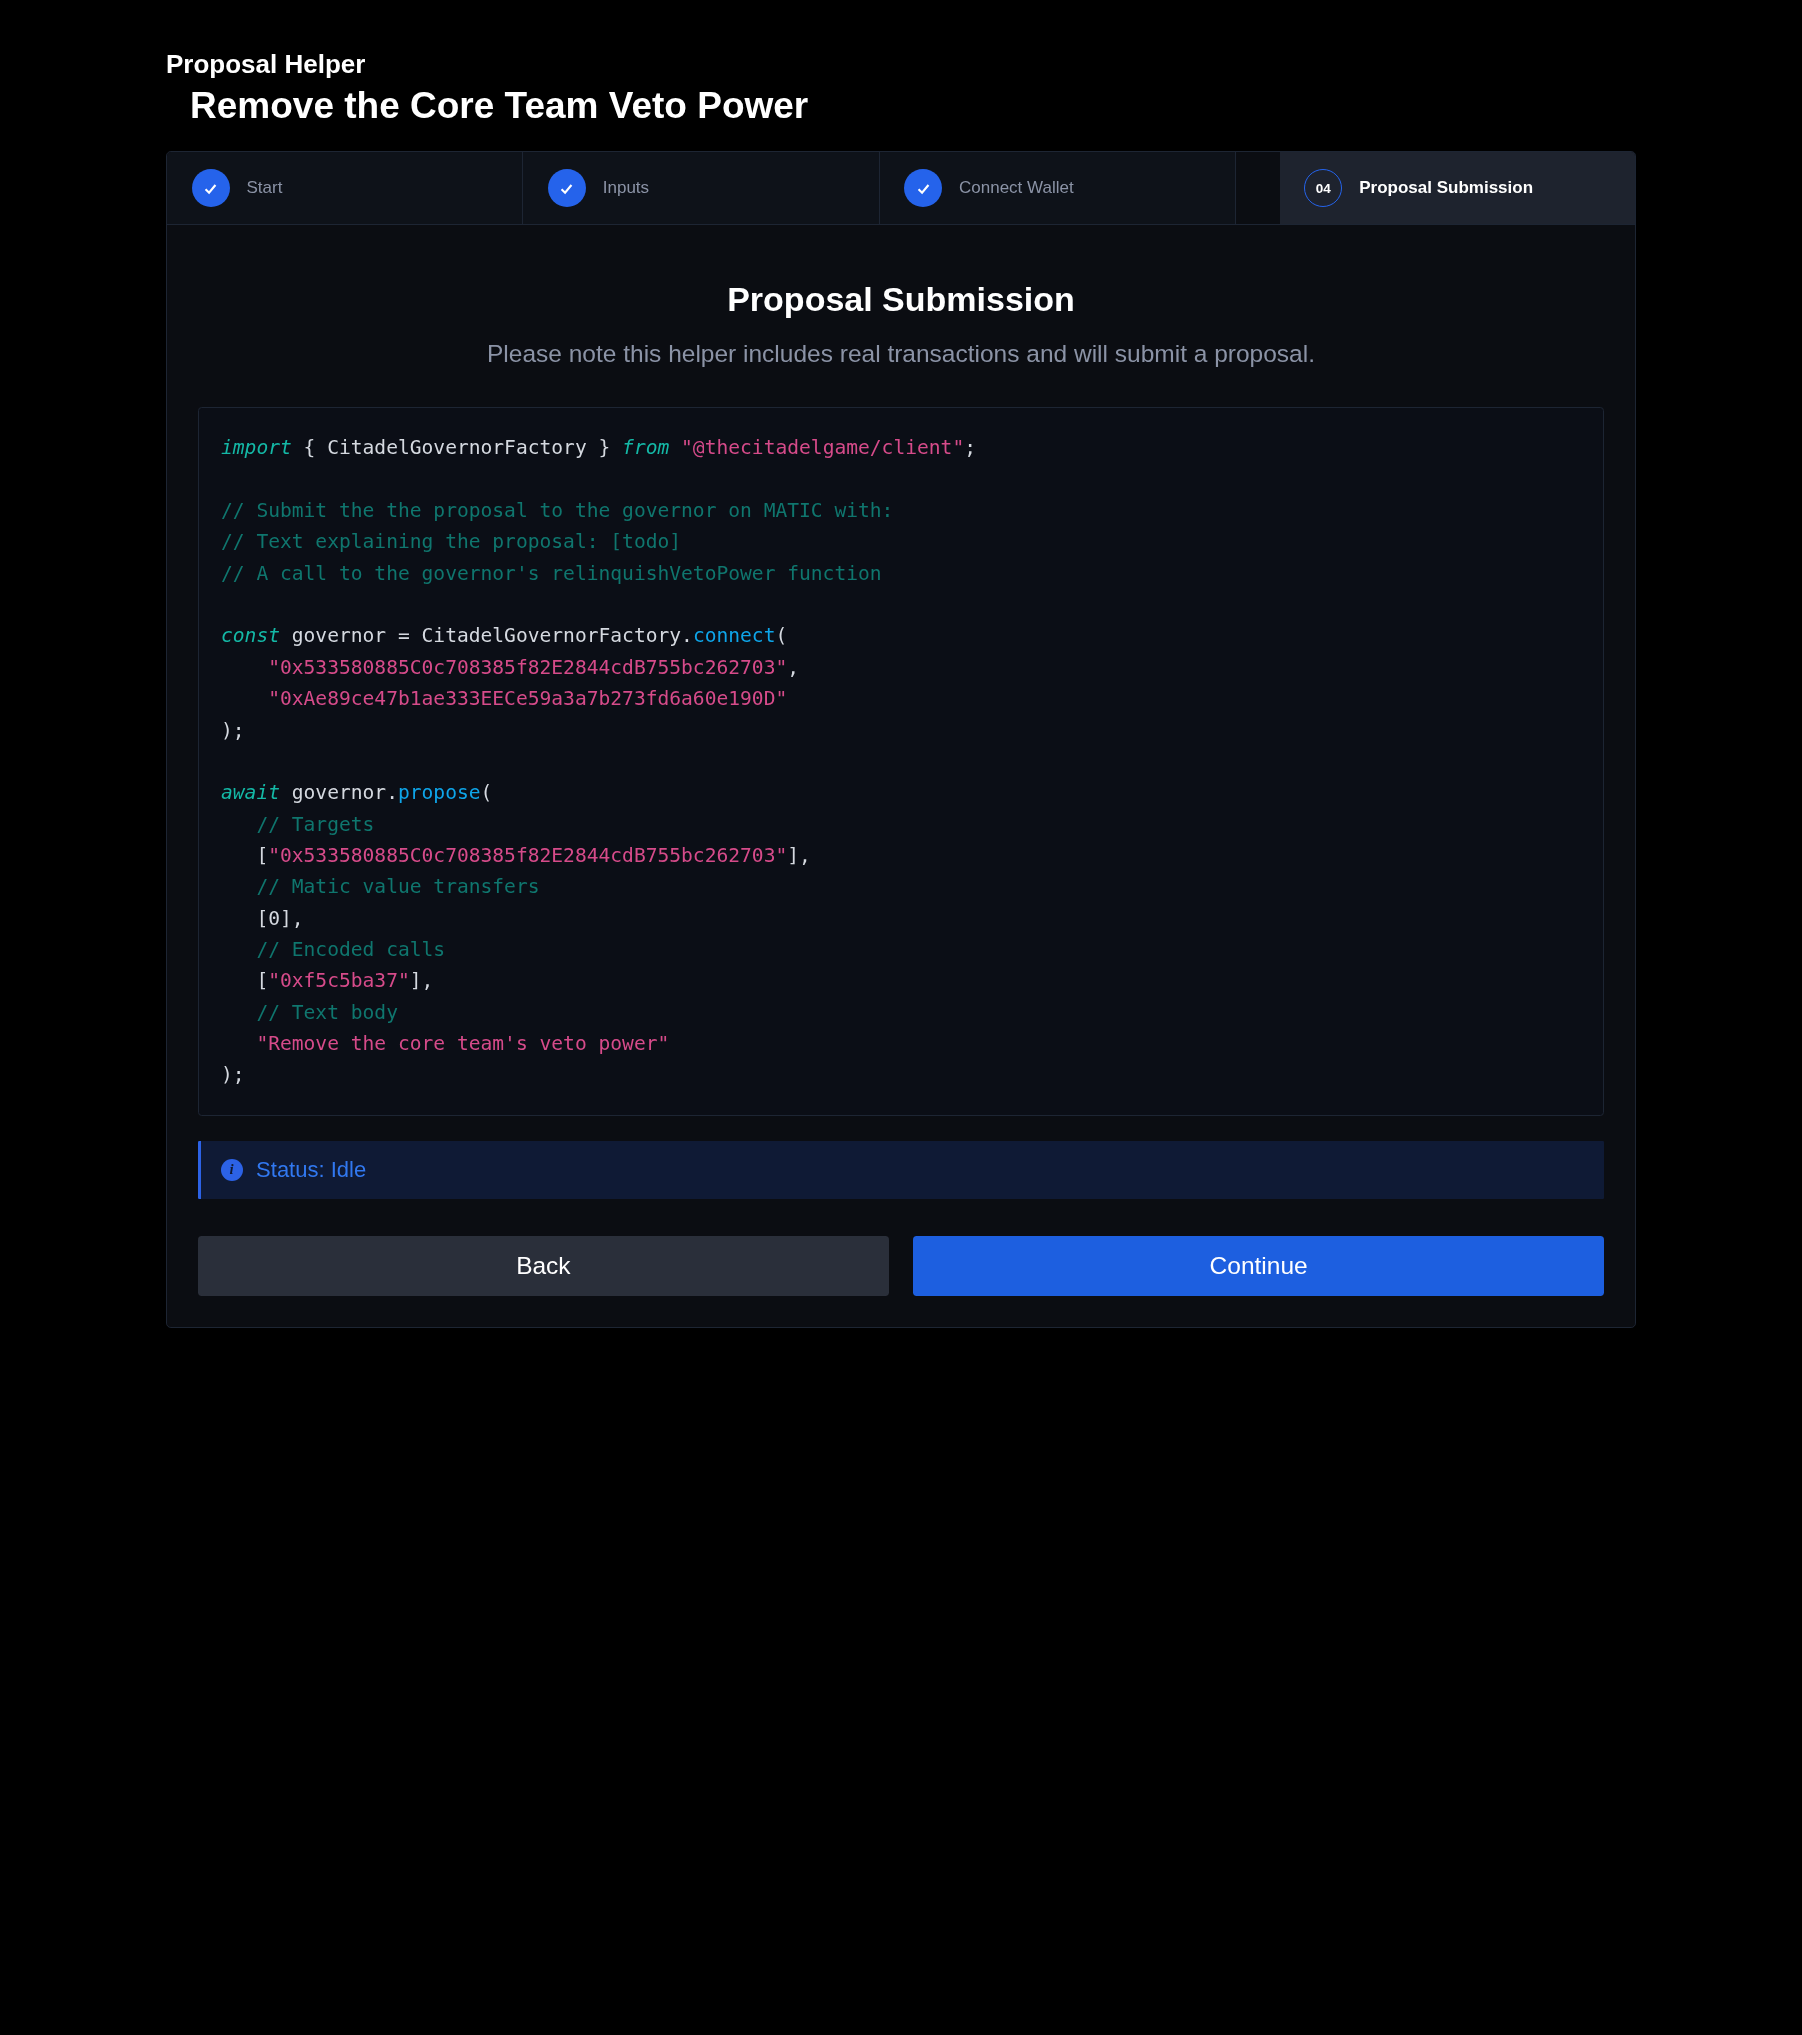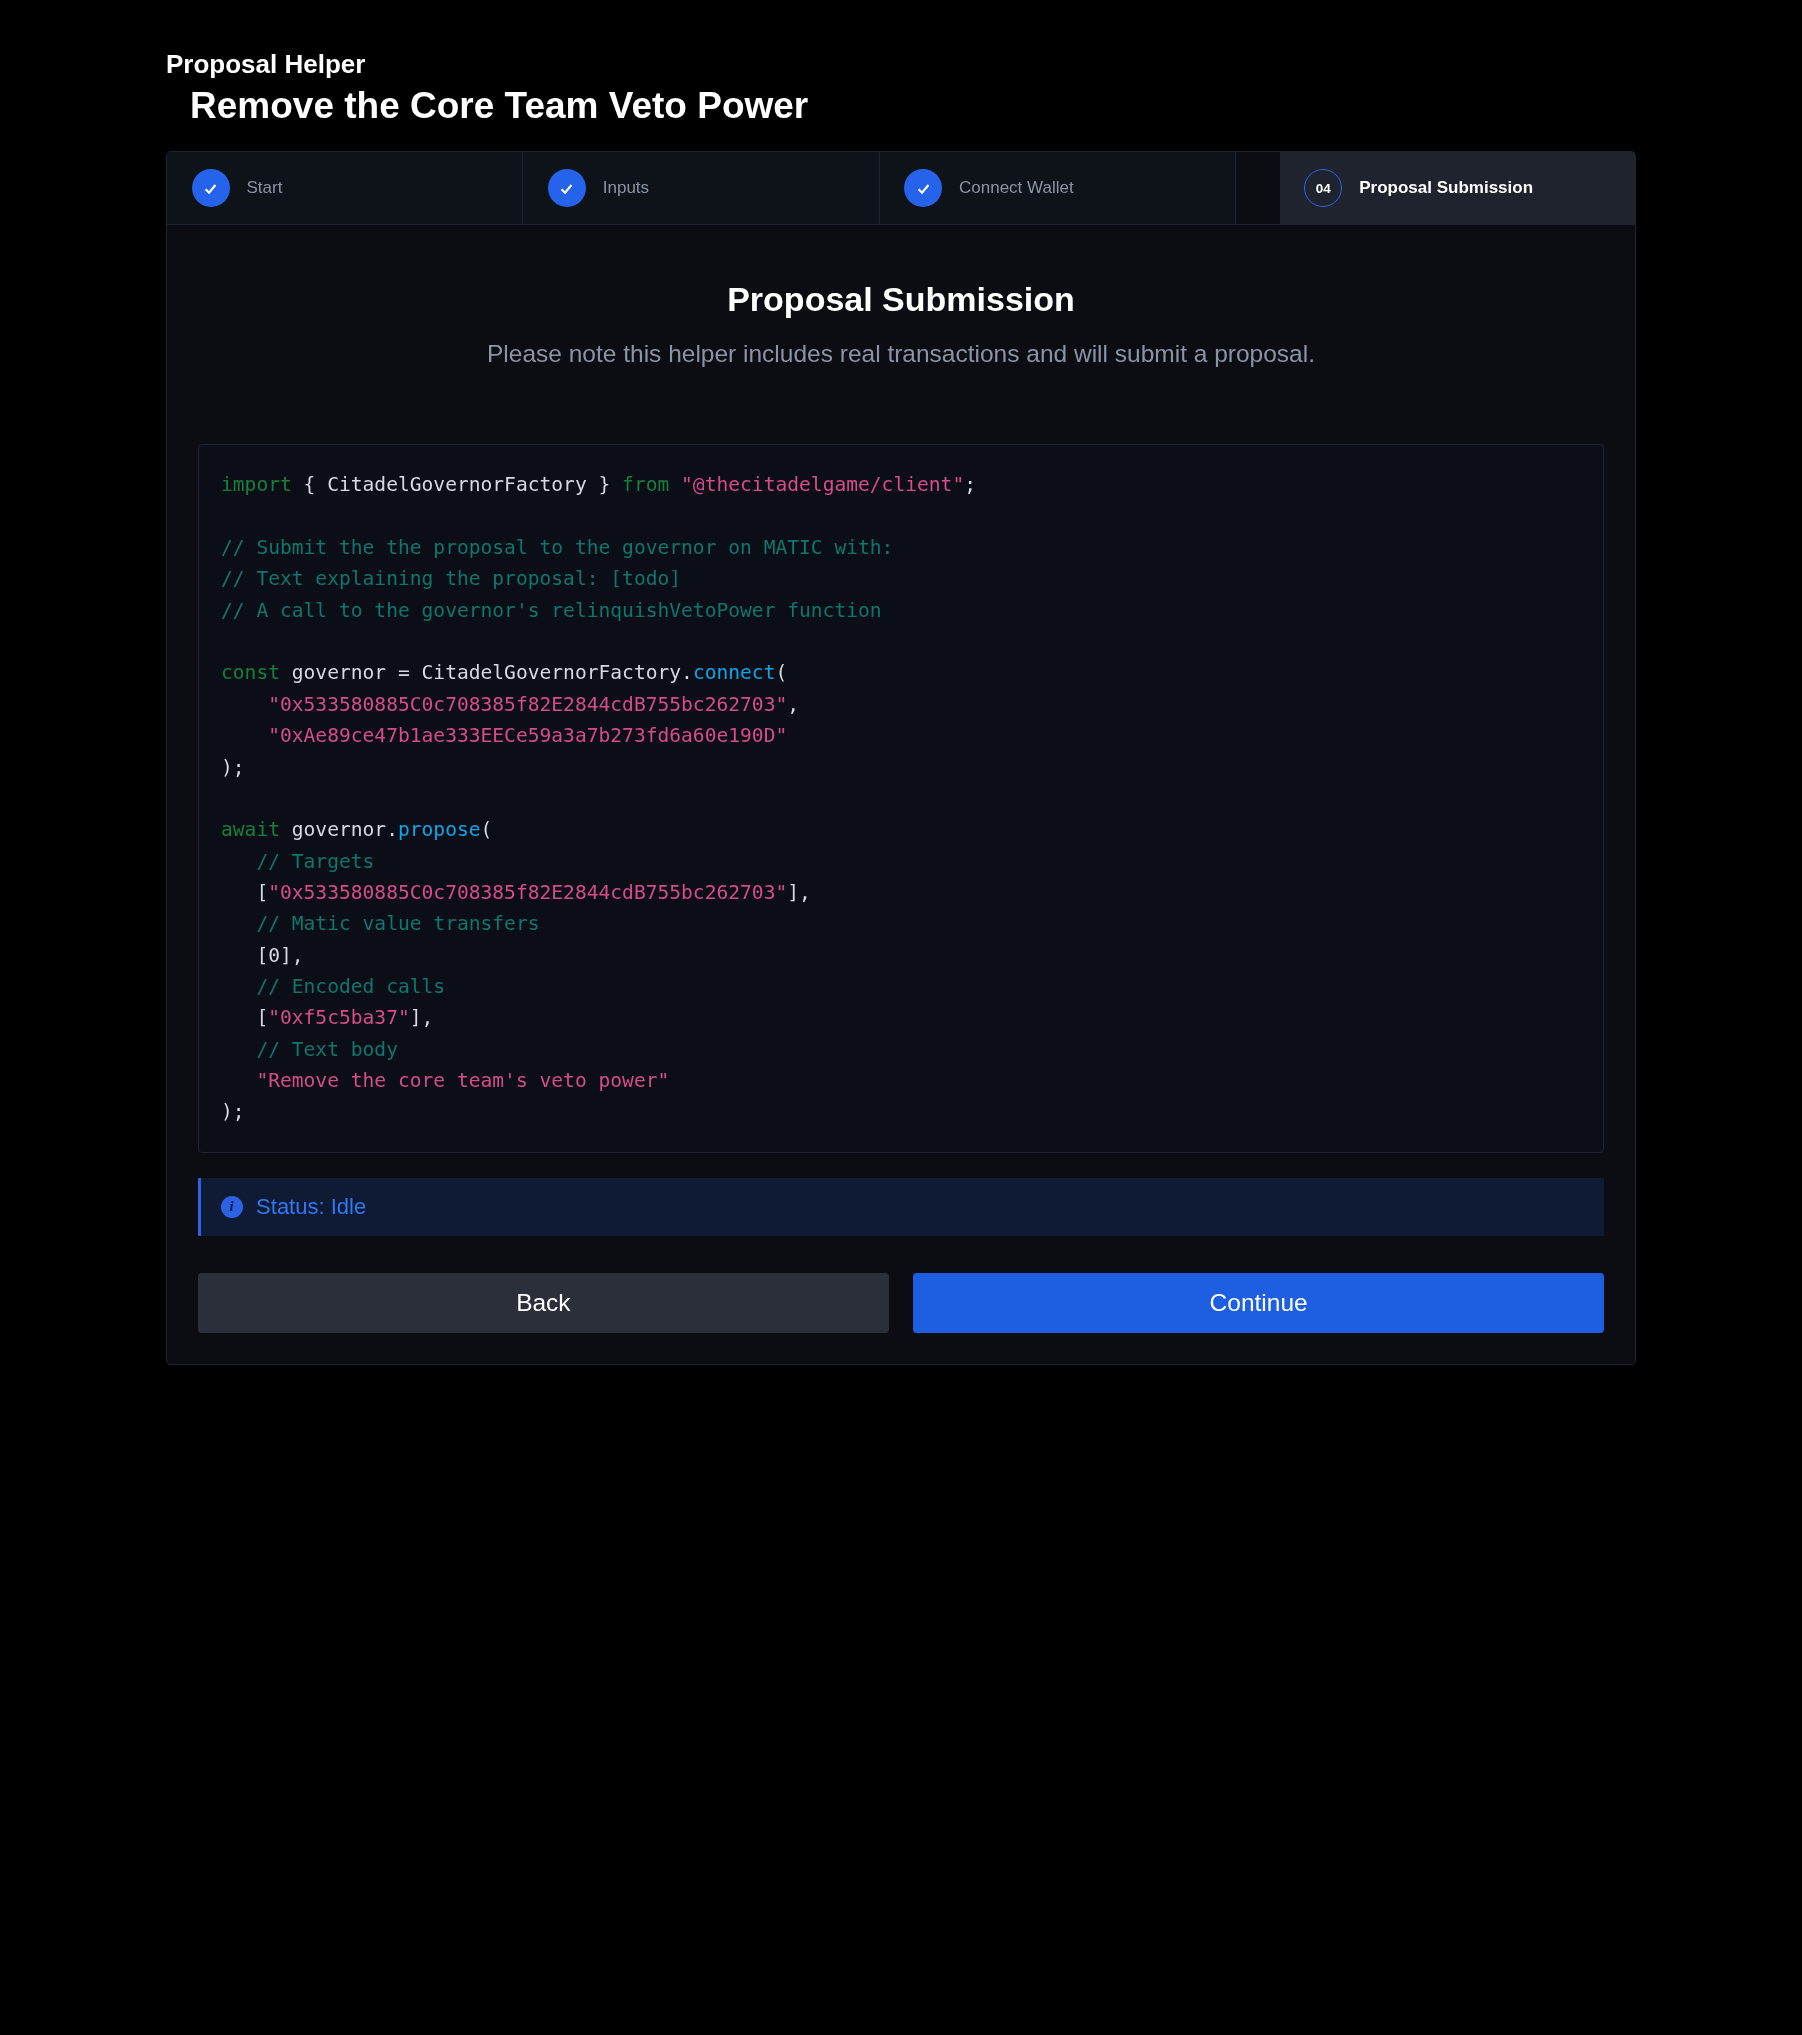--- a/index.html
+++ b/index.html
@@ -91,36 +91,36 @@
     font-size: 34px;
     font-weight: 800;
     text-align: center;
     margin-bottom: 17px;
   }
   .section-desc {
     font-size: 24.5px;
     color: #8b93a6;
     text-align: center;
     max-width: 857px;
-    margin: 0 auto 72px auto;
+    margin: 0 auto 35px auto;
     line-height: 1.45;
   }
   .code-block {
     background: #0b0e16;
     border: 0.6px solid #1d2533;
     border-radius: 3.7px;
     padding: 24.5px 22px;
     font-family: ui-monospace, SFMono-Regular, "SF Mono", Menlo, Consolas, monospace;
     font-size: 19.6px;
     line-height: 1.6;
     white-space: pre;
     overflow-x: auto;
     color: #d5d9e0;
   }
-  .tok-kw { color: #15803d; }
+  .tok-kw { color: #14b8a6; font-style: italic; }
   .tok-str { color: #d64b8a; }
   .tok-cmt { color: #0f766e; }
   .tok-fn { color: #0ea5e9; }
   .status-bar {
     margin-top: 24.5px;
     background: #0f1a35;
     border-left: 3.7px solid #2c62e6;
     border-radius: 1.2px;
     padding: 16px 19.6px;
     display: flex;

